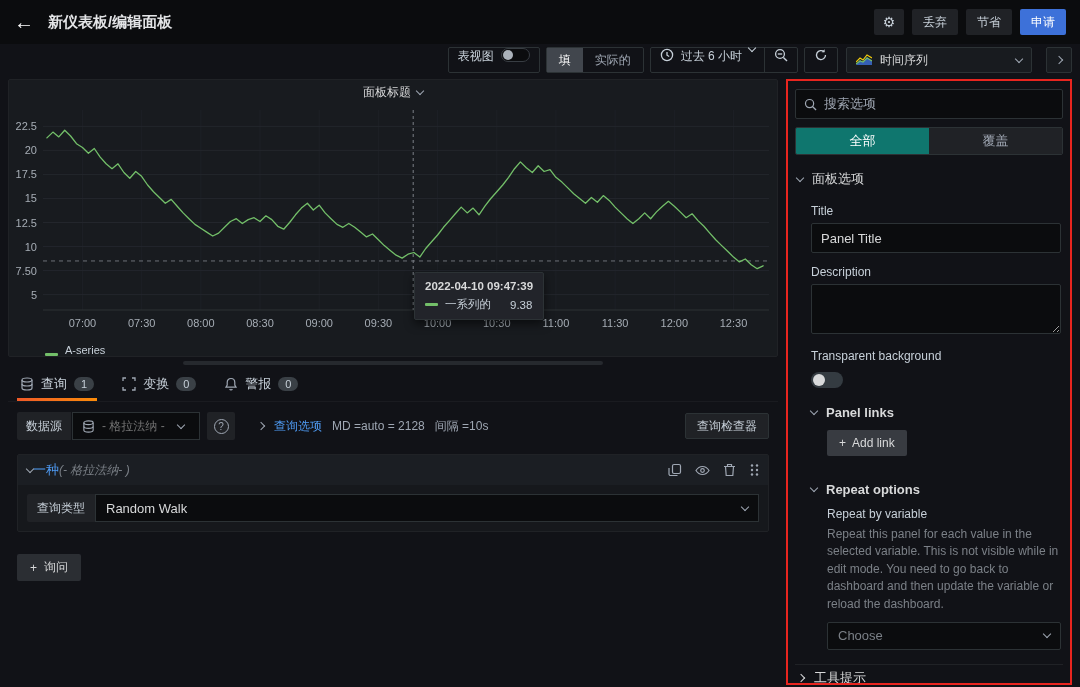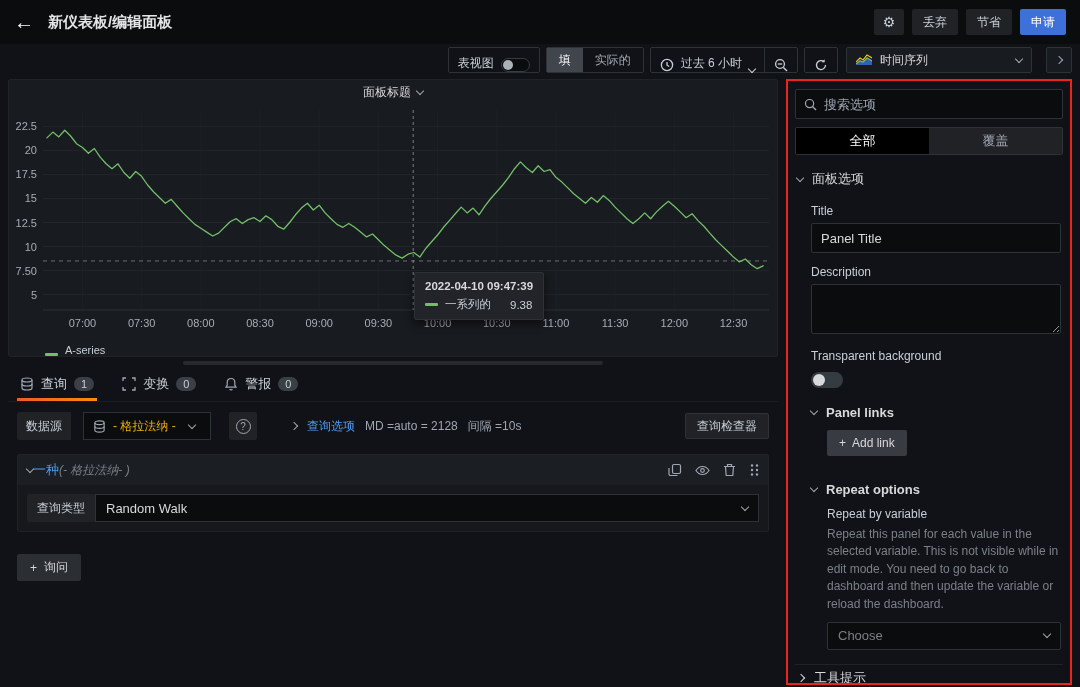--- a/index.html
+++ b/index.html
@@ -11,21 +11,21 @@
   .back-btn{background:none;border:none;color:#ffffff;font-size:20px;margin-right:14px;line-height:1}
   .tb-title{font-size:15px;font-weight:700;color:#e3e4e6}
   .tb-right{margin-left:auto;display:flex;align-items:center;gap:8px}
   .tb-btn{height:26px;background:#202226;border:none;border-radius:2px;color:#c7d0d9;font-size:12px;padding:0 11px;display:flex;align-items:center}
   .tb-btn.iconbtn{width:30px;justify-content:center;font-size:14px}
   .tb-btn.primary{background:#3d71d9;color:#ffffff}
   
   .subbar{display:flex;align-items:flex-start;padding:3px 8px 6px;gap:8px}
   .sb-left{flex:1;display:flex;justify-content:flex-end;gap:6px}
   .ctl{display:flex;align-items:center;border:1px solid #2c3235;border-radius:2px;height:26px;background:#111217;color:#c7d0d9;font-size:12px}
-  .ctl .pad{padding:0 9px;display:flex;align-items:flex-end;gap:7px;height:100%}
+  .ctl .pad{padding:0 9px;display:flex;align-items:flex-start;gap:7px;height:100%}
   .seg{height:100%;display:flex;align-items:center;padding:0 12px;color:#9fa7b3}
   .seg.active{background:#41464d;color:#ffffff}
   .switch{width:29px;height:14px;border-radius:8px;background:#0b0c0e;border:1px solid #383d43;position:relative;display:inline-block}
   .switch::after{content:"";position:absolute;left:1px;top:1px;width:10px;height:10px;border-radius:50%;background:#aab1b9}
   .vsep{width:1px;height:100%;background:#2c3235}
   .chv{display:inline-block;width:6px;height:6px;border-right:1.5px solid currentColor;border-bottom:1.5px solid currentColor;transform:rotate(45deg);margin-top:-3px}
   .chv.right{transform:rotate(-45deg);margin-top:0}
   .sb-right{width:226px;display:flex;gap:14px}
   .viz-select{flex:1;display:flex;align-items:center;gap:8px;border:1px solid #2c3235;border-radius:2px;height:26px;background:#181b1f;padding:0 9px;font-size:12px;color:#d8d9da}
   .viz-select .chv{margin-left:auto;color:#9fa7b3}
@@ -49,23 +49,23 @@
   
   .resize-handle{height:12px;display:flex;align-items:center;justify-content:center}
   .resize-handle .bar{width:420px;height:4px;border-radius:2px;background:#26292e}
   
   .qtabs{display:flex;gap:22px;padding:0 9px;border-bottom:1px solid rgba(255,255,255,.04)}
   .qtab{display:flex;align-items:center;gap:7px;padding:6px 3px 8px;font-size:13px;color:#c7d0d9;position:relative;background:none;border:none}
   .qtab .cnt{background:#3a4046;color:#c7d0d9;font-size:11px;border-radius:9px;padding:1px 7px}
   .qtab.active::after{content:"";position:absolute;left:0;right:0;bottom:0;height:3px;background:linear-gradient(90deg,#f05a28,#fb8c0a)}
   .ticon{color:#9fa7b3;display:flex}
   
-  .ds-row{display:flex;align-items:center;margin:10px 9px 8px;gap:12px;font-size:12px}
+  .ds-row{display:flex;align-items:center;margin:10px 9px 8px;gap:1px;font-size:12px}
   .ds-label{background:#202226;color:#c7d0d9;height:28px;display:flex;align-items:center;padding:0 9px;border-radius:2px 0 0 2px}
-  .ds-select{height:28px;display:flex;align-items:center;gap:7px;background:#0b0c0e;border:1px solid #2c3235;padding:0 9px;color:#eab308;min-width:128px}
+  .ds-select{height:28px;display:flex;align-items:center;gap:7px;background:#0b0c0e;border:1px solid #2c3235;padding:0 9px;color:#737373;min-width:128px}
   .ds-select .chv{color:#9fa7b3;margin-left:6px}
   .help-btn{width:28px;height:28px;margin-left:6px;background:#202226;border:none;border-radius:2px;color:#9fa7b3;display:flex;align-items:center;justify-content:center}
   .help-ring{width:15px;height:15px;border:1.4px solid #9fa7b3;border-radius:50%;font-size:10px;display:flex;align-items:center;justify-content:center;color:#9fa7b3}
   .qopts{display:flex;align-items:center;gap:10px;margin-left:22px;color:#9fa7b3}
   .qopts .link{color:#4f9cf5;font-weight:500}
   .inspector-btn{margin-left:auto;height:26px;background:#202226;border:1px solid #2c3235;border-radius:2px;color:#c7d0d9;font-size:12px;padding:0 11px}
   
   .qcard{margin:14px 9px 0;border:1px solid #202226;border-radius:2px;background:#16181c}
   .qhead{height:30px;display:flex;align-items:center;padding:0 9px;background:#1b1e23}
   .qhead .chv{color:#9fa7b3}
@@ -75,25 +75,25 @@
   .qbody{display:flex;padding:9px;gap:0}
   .fld-label{background:#202226;color:#c7d0d9;font-size:12px;height:28px;display:flex;align-items:center;padding:0 10px;border-radius:2px 0 0 2px}
   .sel{flex:1;height:28px;background:#0b0c0e;border:1px solid #2c3235;display:flex;align-items:center;padding:0 10px;color:#d8d9da;font-size:13px}
   .sel .chv{margin-left:auto;color:#9fa7b3}
   .add-query{margin:22px 9px 0;height:27px;background:#2b2e33;border:none;border-radius:2px;color:#d8d9da;font-size:12px;padding:0 13px;display:flex;align-items:center;gap:7px}
   
   .right-col{width:286px;flex:none}
   .opane{border:2px solid #e8251f;height:606px;background:#111217;display:flex;flex-direction:column;overflow:hidden}
   .opane-inner{padding:8px 7px 0;flex:1;display:flex;flex-direction:column}
   .search-box{display:flex;align-items:center;gap:7px;height:30px;background:#0b0c0e;border:1px solid #2c3235;border-radius:2px;padding:0 8px;color:#9fa7b3}
-  .search-box input{flex:1;background:transparent;border:none;outline:none;color:#c4b5fd;font-size:13px;font-family:Liberation Sans, sans-serif}
+  .search-box input{flex:1;background:transparent;border:none;outline:none;color:#c4b5fd;font-size:13px;font-family:Liberation Serif, serif}
   .search-box input::placeholder{color:#9fa7b3}
   .otabs{display:flex;margin-top:8px;border:1px solid #2c3235;border-radius:2px;overflow:hidden;height:28px}
   .otab{flex:1;background:#202226;border:none;color:#9fa7b3;font-size:13px}
-  .otab.active{background:#000000;color:#ffffff}
+  .otab.active{background:#0f766e;color:#ffffff}
   .sect-head{display:flex;align-items:center;gap:9px;padding:13px 2px 9px;font-size:13px;font-weight:500;color:#d8d9da;border-top:1px solid #202226;margin-top:10px}
   .sect-head.first{border-top:none;margin-top:2px}
   .sect-head .chv{color:#9fa7b3}
   .sect-body{padding:0 2px 0 16px}
   .olabel{font-size:12px;font-weight:500;color:#c7d0d9;margin:7px 0 5px}
   .oinput{width:100%;height:30px;background:#0b0c0e;border:1px solid #2c3235;border-radius:2px;color:#d8d9da;font-size:13px;padding:0 9px;font-family:inherit}
   .otextarea{width:100%;height:50px;background:#0b0c0e;border:1px solid #2c3235;border-radius:2px;color:#d8d9da;font-family:inherit;resize:vertical}
   .otoggle{width:32px;height:16px;border-radius:9px;background:#343b41;position:relative;display:inline-block;margin:4px 0 2px}
   .otoggle::after{content:"";position:absolute;left:2px;top:2px;width:12px;height:12px;border-radius:50%;background:#d8d9da}
   .subsect{display:flex;align-items:center;gap:9px;font-size:13px;font-weight:700;color:#d8d9da;margin:12px 0 10px}

